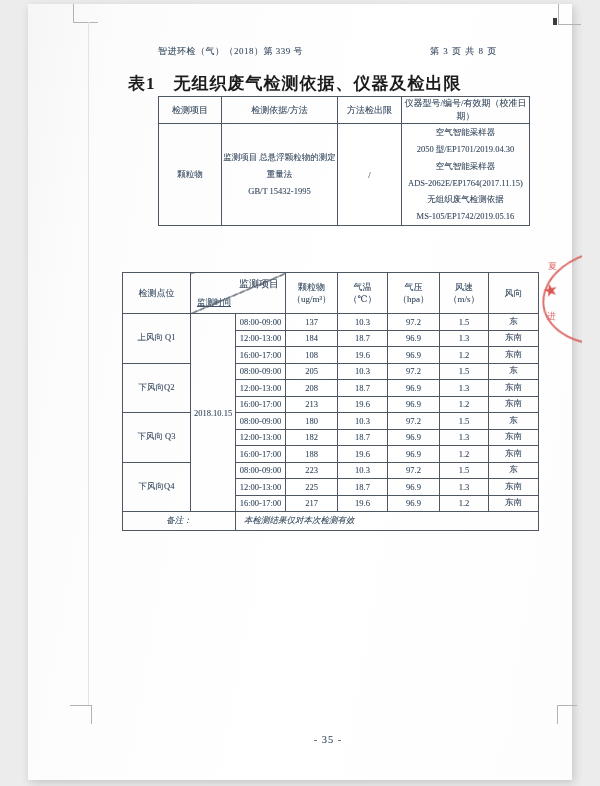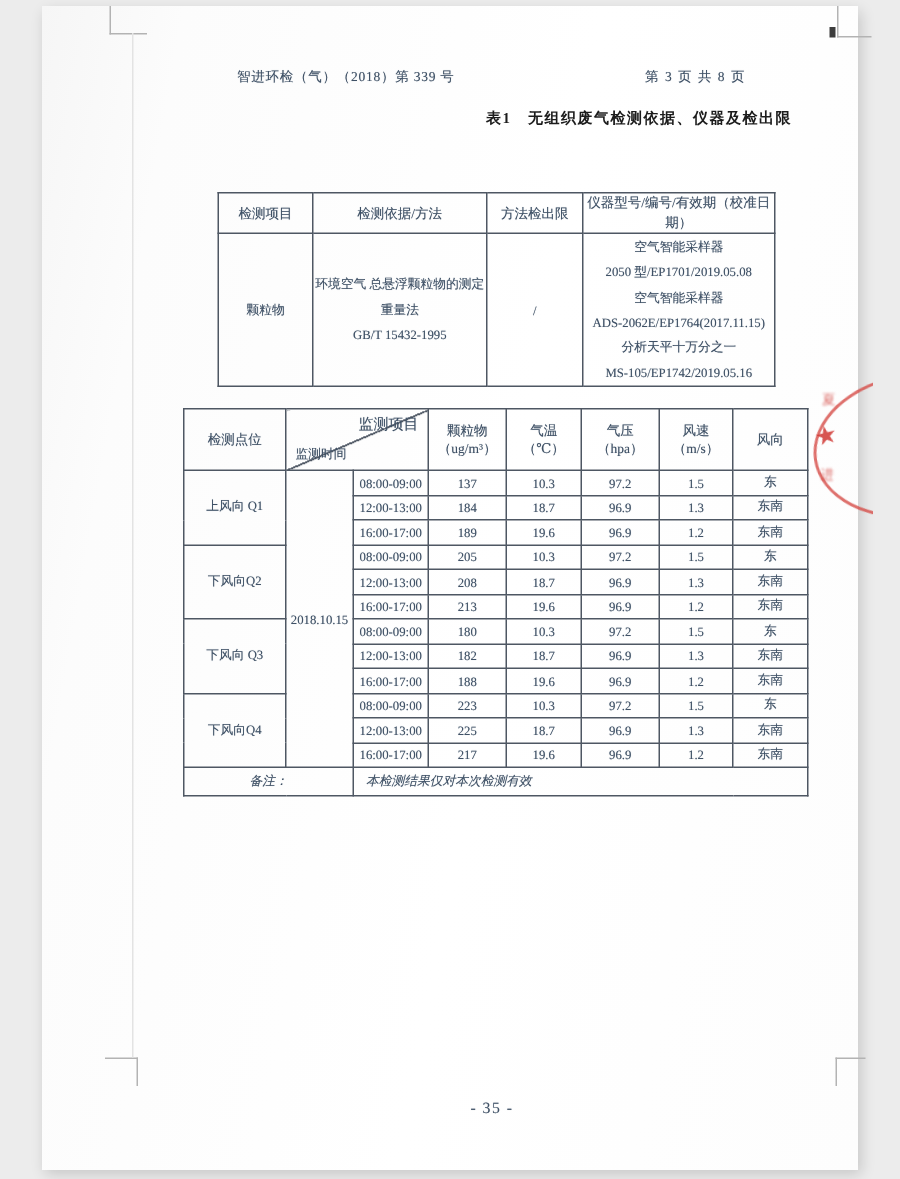--- a/index.html
+++ b/index.html
@@ -20,44 +20,44 @@
   .crop-bl{left:42px;top:701px;width:21px;height:18px;border-right:1px solid #b3b3b3;border-top:1px solid #b3b3b3;}
   .crop-br{left:529px;top:701px;width:19px;height:18px;border-left:1px solid #b3b3b3;border-top:1px solid #b3b3b3;}
   .crop-dot{left:525px;top:14px;width:4px;height:7px;background:#3c3c3c;}
   .fold-line{position:absolute;left:60px;top:18px;width:1px;height:683px;background:#e3e3e3;pointer-events:none;}
 
   .scan-ink{color:#3f5166;text-shadow:0 0 .5px rgba(63,81,102,.45);}
 
   .doc-header-left{position:absolute;left:130px;top:41px;font-size:9px;letter-spacing:.5px;}
   .doc-header-right{position:absolute;left:402px;top:41px;font-size:9px;letter-spacing:1px;}
 
-  .t1-title{position:absolute;left:100px;top:68px;width:400px;text-align:right;
-    font-size:10px;font-weight:700;color:#1c1c1c;letter-spacing:1px;}
+  .t1-title{position:absolute;left:100px;top:68px;width:400px;text-align:left;
+    font-size:17px;font-weight:700;color:#1c1c1c;letter-spacing:1px;}
   .t2-title{position:absolute;left:94px;top:250px;width:416px;text-align:center;
     font-size:12.5px;font-weight:700;color:#1c1c1c;letter-spacing:.5px;}
 
   table{border-collapse:collapse;table-layout:fixed;}
   td{border:1px solid #4e5763;text-align:center;vertical-align:middle;padding:0;overflow:hidden;}
 
-  .t1{position:absolute;left:117px;top:92px;width:371px;font-size:8.5px;margin-top:32px;}
+  .t1{position:absolute;left:130px;top:92px;width:371px;font-size:8.5px;}
   .t1{border:1.5px solid #3a414b;}
   .t1 .hrow td{height:22px;font-size:9px;}
   .t1 .brow td{height:101px;}
   .t1 .line{line-height:16.8px;white-space:nowrap;}
 
   .t2{position:absolute;left:94px;top:268px;width:416px;font-size:8.5px;border:1.5px solid #3a414b;}
   .t2 .hrow td{height:40px;font-size:9px;line-height:12px;}
   .t2 .drow td{height:15.5px;white-space:nowrap;}
   .t2 .rrow td{height:18px;font-size:8.5px;font-style:italic;}
   .t2 .remark-text{text-align:left;padding-left:8px;}
 
   .diag-cell{position:relative;padding:0;
     background:linear-gradient(to bottom right,transparent calc(50% - 0.6px),#4e5763 calc(50% - 0.6px),#4e5763 calc(50% + 0.6px),transparent calc(50% + 0.6px));}
   .diag-top{position:absolute;right:6px;top:5px;font-size:10px;}
-  .diag-bottom{position:absolute;left:6px;bottom:5px;font-size:8.5px;}
+  .diag-bottom{position:absolute;left:6px;bottom:5px;font-size:8.5px;text-decoration:underline;}
 
   .footer-page{position:absolute;left:0;top:730px;width:600px;text-align:center;
     font-size:10.5px;letter-spacing:1px;}
 
   
   .stamp{position:absolute;left:506px;top:243px;width:48px;height:98px;overflow:hidden;pointer-events:none;}
   .stamp-ring{position:absolute;left:8px;top:2px;width:132px;height:92px;border:2.5px solid rgba(213,72,66,.78);
     border-radius:50%;transform:rotate(-8deg);filter:blur(.4px);}
   .stamp-star{position:absolute;left:9px;top:33px;font-size:17px;color:rgba(208,55,50,.85);
     transform:rotate(-14deg);filter:blur(.4px);}
@@ -92,31 +92,31 @@
     <tbody>
         <tr class="hrow">
       <td>检测项目</td>
       <td>检测依据/方法</td>
       <td>方法检出限</td>
       <td>仪器型号/编号/有效期（校准日期）</td>
     </tr>
     <tr class="brow">
       <td>颗粒物</td>
       <td>
-        <div class="line">环境空气 总悬浮颗粒物的测定</div>
+        <div class="line">监测项目 总悬浮颗粒物的测定</div>
         <div class="line">重量法</div>
         <div class="line">GB/T 15432-1995</div>
       </td>
       <td>/</td>
       <td>
         <div class="line">空气智能采样器</div>
-        <div class="line">2050 型/EP1701/2019.05.08</div>
+        <div class="line">2050 型/EP1701/2019.04.30</div>
         <div class="line">空气智能采样器</div>
         <div class="line">ADS-2062E/EP1764(2017.11.15)</div>
-        <div class="line">分析天平十万分之一</div>
+        <div class="line">无组织废气检测依据</div>
         <div class="line">MS-105/EP1742/2019.05.16</div>
       </td>
     </tr>
   </tbody>
     </table>
 
 
   <table class="t2 scan-ink">
     <colgroup>
         <col style="width:68px">
@@ -169,21 +169,21 @@
     <tr class="drow">
       <td>12:00-13:00</td>
       <td>184</td>
       <td>18.7</td>
       <td>96.9</td>
       <td>1.3</td>
       <td>东南</td>
     </tr>
     <tr class="drow">
       <td>16:00-17:00</td>
-      <td>189</td>
+      <td>108</td>
       <td>19.6</td>
       <td>96.9</td>
       <td>1.2</td>
       <td>东南</td>
     </tr>
 
     <tr class="drow">
       <td rowspan="3">下风向Q2</td>
       <td>08:00-09:00</td>
       <td>205</td>

